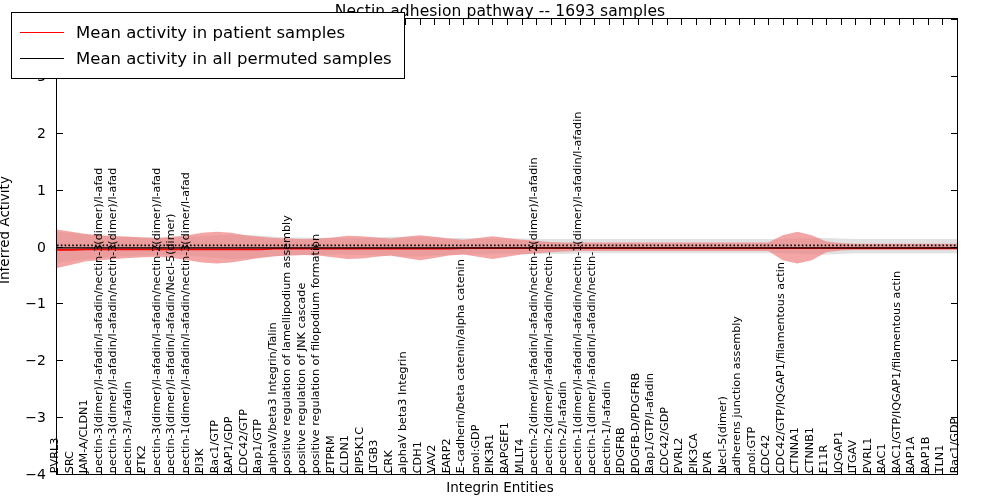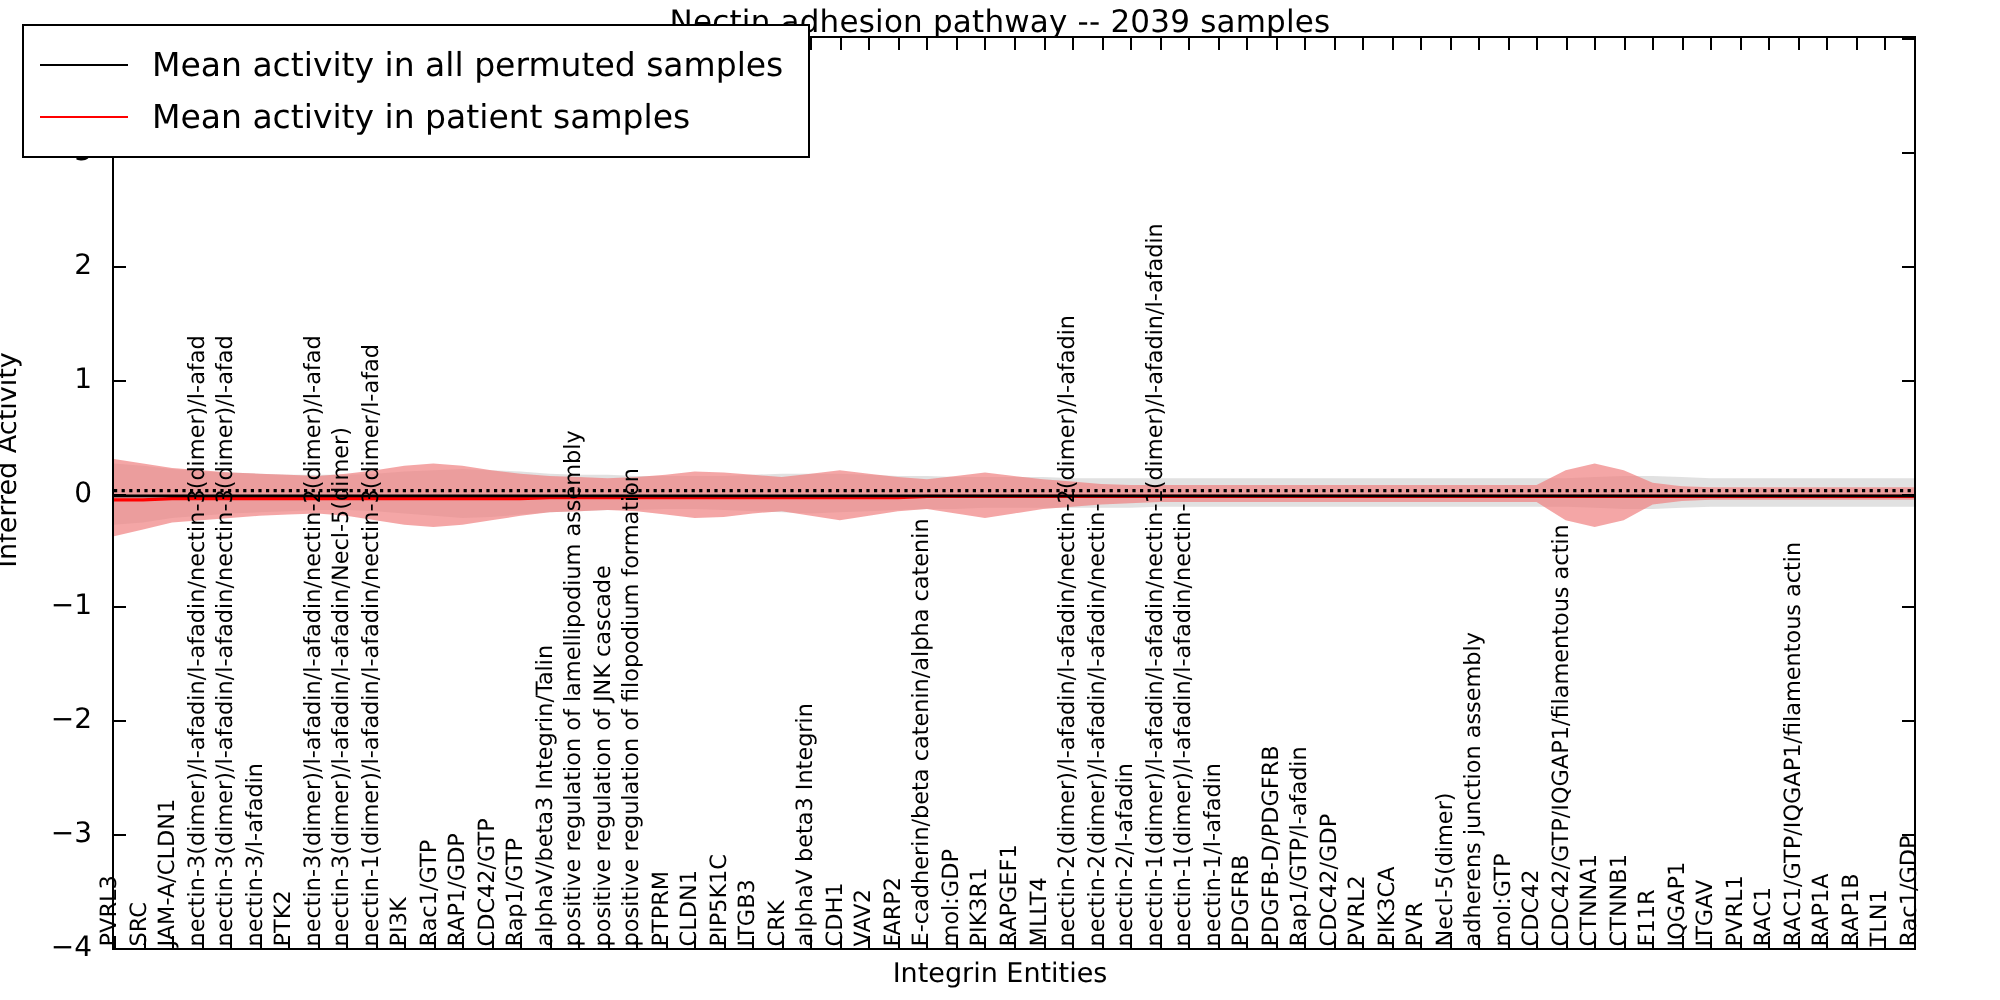--- a/index.html
+++ b/index.html
@@ -40,21 +40,21 @@
   .legline.red{border-top-color:#ff0000;}
   .legtxt{font-size:16.5px;white-space:nowrap;}
 
   svg.bands{position:absolute;left:0;top:0;}
 </style>
 </head>
 <body>
 
 <div id="fig">
 
-  <div class="title">Nectin adhesion pathway -- 2039 samples</div>
+  <div class="title">Nectin adhesion pathway -- 1693 samples</div>
 
   <div class="ylabel">Inferred Activity</div>
   <div class="xlabel">Integrin Entities</div>
 
   <div class="ytickwrap" id="ytickwrap">
       <div class="ytickrow" style="top: 1px;">4</div>
       <div class="ytickrow" style="top: 57.875px;">3</div>
       <div class="ytickrow" style="top: 114.75px;">2</div>
       <div class="ytickrow" style="top: 171.625px;">1</div>
       <div class="ytickrow" style="top: 228.5px;">0</div>
@@ -279,22 +279,22 @@
       <div class="xlab" style="left: 831.419px;">RAC1</div>
       <div class="xlab" style="left: 845.935px;">RAC1/GTP/IQGAP1/filamentous actin</div>
       <div class="xlab" style="left: 860.452px;">RAP1A</div>
       <div class="xlab" style="left: 874.968px;">RAP1B</div>
       <div class="xlab" style="left: 889.484px;">TLN1</div>
       <div class="xlab" style="left: 904px;">Rac1/GDP</div>
     </div>
 
   <div class="legend">
     <div class="legrow">
+      <span class="legline red"></span>
+      <span class="legtxt">Mean activity in patient samples</span>
+    </div>
+    <div class="legrow">
       <span class="legline"></span>
       <span class="legtxt">Mean activity in all permuted samples</span>
     </div>
-    <div class="legrow">
-      <span class="legline red"></span>
-      <span class="legtxt">Mean activity in patient samples</span>
-    </div>
   </div>
 
 </div>
 
 </body></html>

